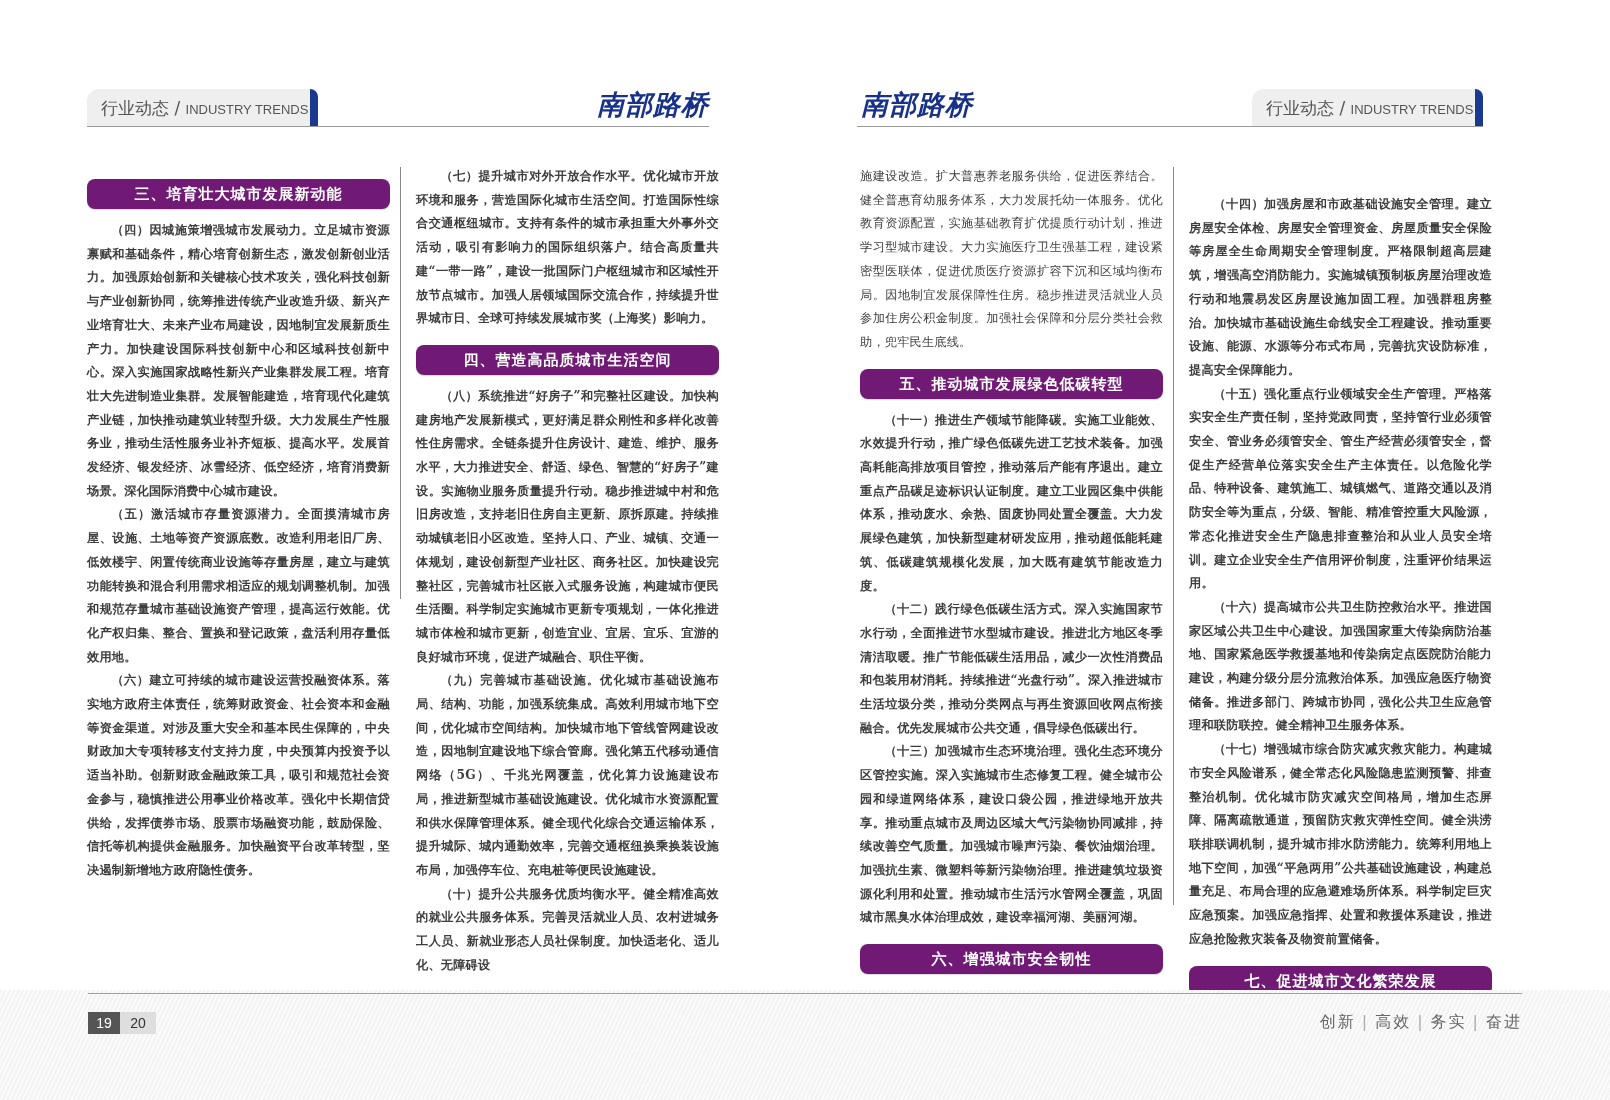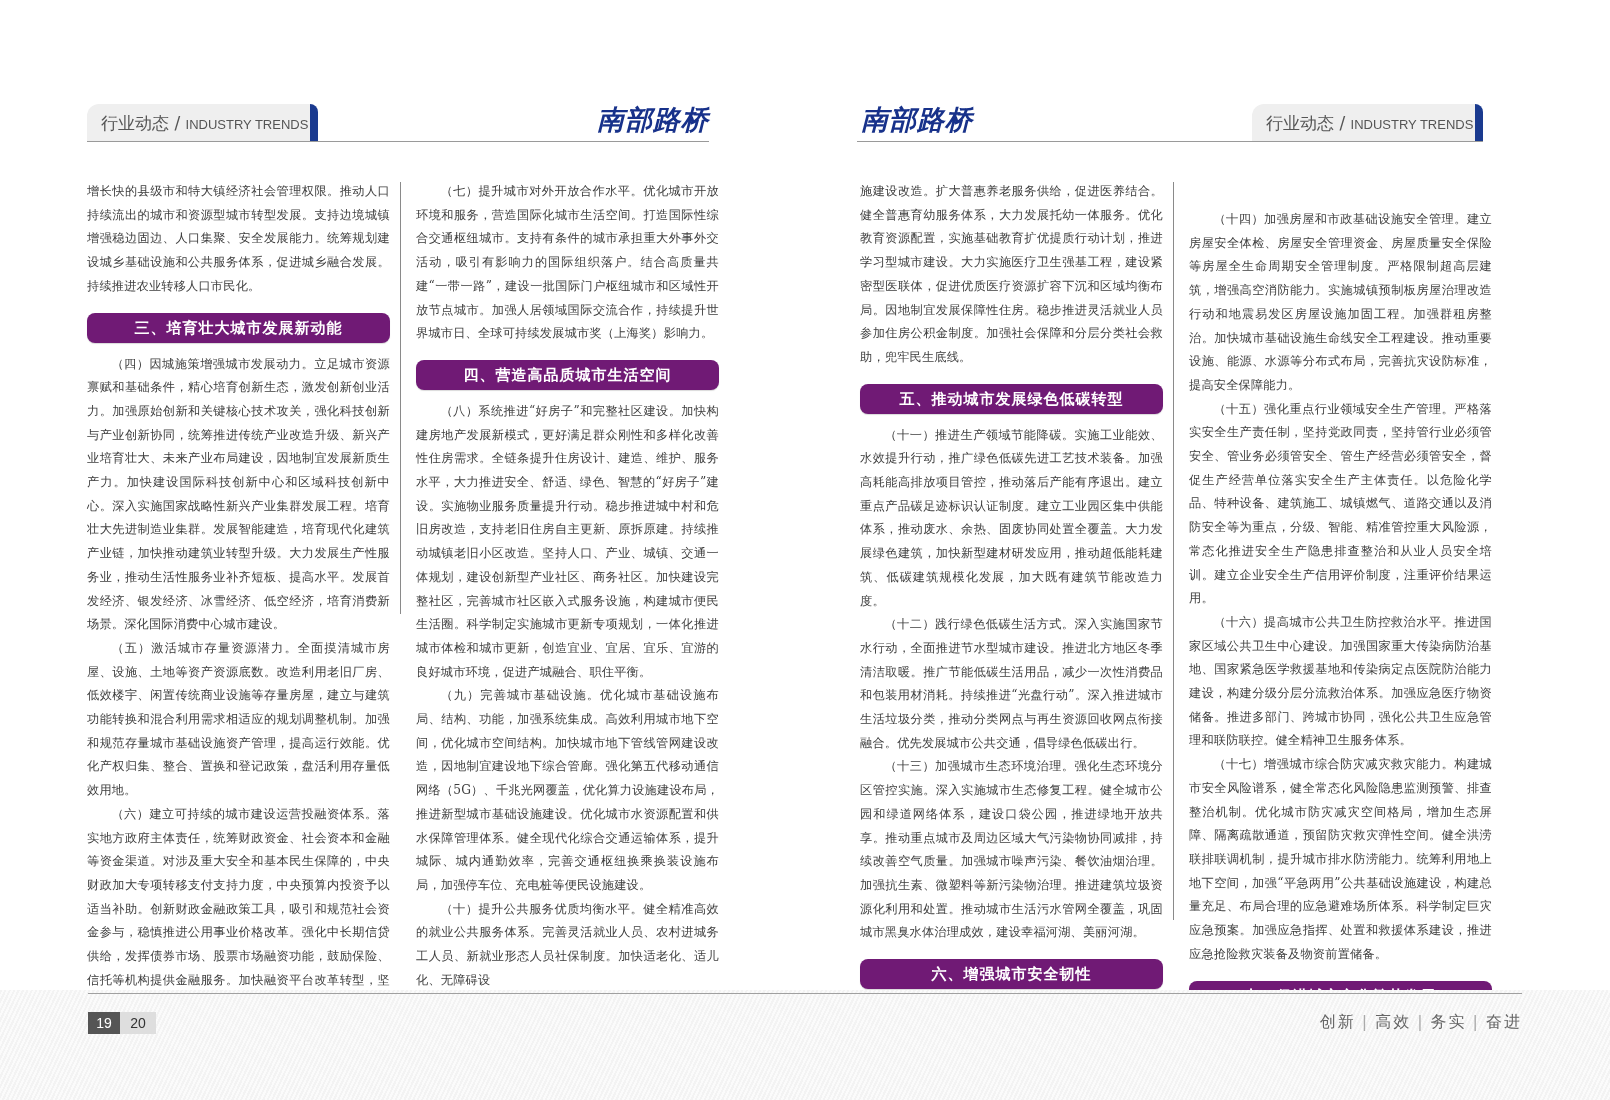--- a/index.html
+++ b/index.html
@@ -1,19 +1,19 @@
 <!DOCTYPE html>
 <html><head>
 <meta charset="utf-8">
 <style>
   * { box-sizing: border-box; margin: 0; padding: 0; }
   html, body { width: 1610px; height: 1100px; background: #ffffff; overflow: hidden; }
   body { position: relative; font-family: "DejaVu Serif", "Liberation Serif", serif; color: #3a3a3a; }
 
-  .page { position: absolute; top: 16px; height: 990px; }
+  .page { position: absolute; top: 1px; height: 990px; }
   .page-left { left: 0; width: 805px; }
   .page-right { left: 805px; width: 805px; }
 
   
   .header { position: absolute; top: 88px; height: 38px; }
   .tab {
     position: absolute; top: 0; height: 37px; width: 225px;
     background: #efefef; border-radius: 12px 0 0 0;
     font-family: "DejaVu Sans", "Liberation Sans", sans-serif;
     font-size: 17px; color: #555; padding: 8px 0 0 14px; white-space: nowrap;
@@ -29,21 +29,21 @@
     font-size: 27px; font-weight: bold; color: #17318a; letter-spacing: 1px;
     font-style: italic;
   }
 
   
   .col { position: absolute; top: 164px; width: 303px; }
   .col p {
     font-size: 12.2px; line-height: 23.7px; color: #3d3d3d;
     text-align: justify; letter-spacing: 0.2px;
   }
-  .col p.indent { text-indent: 2em; }
+  .col p.indent { text-indent: 2em; font-weight: bold; }
   .sec-head {
     height: 30px; margin: 14px 0 10px 0;
     background: #701a75; border-radius: 8px;
     color: #ffffff; text-align: center; line-height: 30px;
     font-family: Liberation Serif, serif;
     font-size: 15px; font-weight: bold; letter-spacing: 1px;
     box-shadow: 0 1px 1px rgba(0,0,0,0.15);
   }
   .vdivider { position: absolute; width: 1px; background: #8a8a8a; }
 
@@ -65,21 +65,20 @@
 <div class="page page-left">
   <div class="header" style="left:87px;width:622px;">
     <div class="tab" style="left:0;">
       <span>行业动态</span><span> / </span><span class="en">INDUSTRY TRENDS</span>
     </div>
     <div class="brand" style="right:0;">南部路桥</div>
     <div class="rule" style="left:0;width:622px;"></div>
   </div>
 
   <div class="col" style="left:87px;">
-    <p>增长快的县级市和特大镇经济社会管理权限。推动人口持续流出的城市和资源型城市转型发展。支持边境城镇增强稳边固边、人口集聚、安全发展能力。统筹规划建设城乡基础设施和公共服务体系，促进城乡融合发展。持续推进农业转移人口市民化。</p>
     <div class="sec-head">三、培育壮大城市发展新动能</div>
     <p class="indent">（四）因城施策增强城市发展动力。立足城市资源禀赋和基础条件，精心培育创新生态，激发创新创业活力。加强原始创新和关键核心技术攻关，强化科技创新与产业创新协同，统筹推进传统产业改造升级、新兴产业培育壮大、未来产业布局建设，因地制宜发展新质生产力。加快建设国际科技创新中心和区域科技创新中心。深入实施国家战略性新兴产业集群发展工程。培育壮大先进制造业集群。发展智能建造，培育现代化建筑产业链，加快推动建筑业转型升级。大力发展生产性服务业，推动生活性服务业补齐短板、提高水平。发展首发经济、银发经济、冰雪经济、低空经济，培育消费新场景。深化国际消费中心城市建设。</p>
     <p class="indent">（五）激活城市存量资源潜力。全面摸清城市房屋、设施、土地等资产资源底数。改造利用老旧厂房、低效楼宇、闲置传统商业设施等存量房屋，建立与建筑功能转换和混合利用需求相适应的规划调整机制。加强和规范存量城市基础设施资产管理，提高运行效能。优化产权归集、整合、置换和登记政策，盘活利用存量低效用地。</p>
     <p class="indent">（六）建立可持续的城市建设运营投融资体系。落实地方政府主体责任，统筹财政资金、社会资本和金融等资金渠道。对涉及重大安全和基本民生保障的，中央财政加大专项转移支付支持力度，中央预算内投资予以适当补助。创新财政金融政策工具，吸引和规范社会资金参与，稳慎推进公用事业价格改革。强化中长期信贷供给，发挥债券市场、股票市场融资功能，鼓励保险、信托等机构提供金融服务。加快融资平台改革转型，坚决遏制新增地方政府隐性债务。</p>
   </div>
 
   <div class="vdivider" style="left:400px;top:166px;height:432px;"></div>
 
   <div class="col" style="left:416px;">
     <p class="indent">（七）提升城市对外开放合作水平。优化城市开放环境和服务，营造国际化城市生活空间。打造国际性综合交通枢纽城市。支持有条件的城市承担重大外事外交活动，吸引有影响力的国际组织落户。结合高质量共建“一带一路”，建设一批国际门户枢纽城市和区域性开放节点城市。加强人居领域国际交流合作，持续提升世界城市日、全球可持续发展城市奖（上海奖）影响力。</p>

